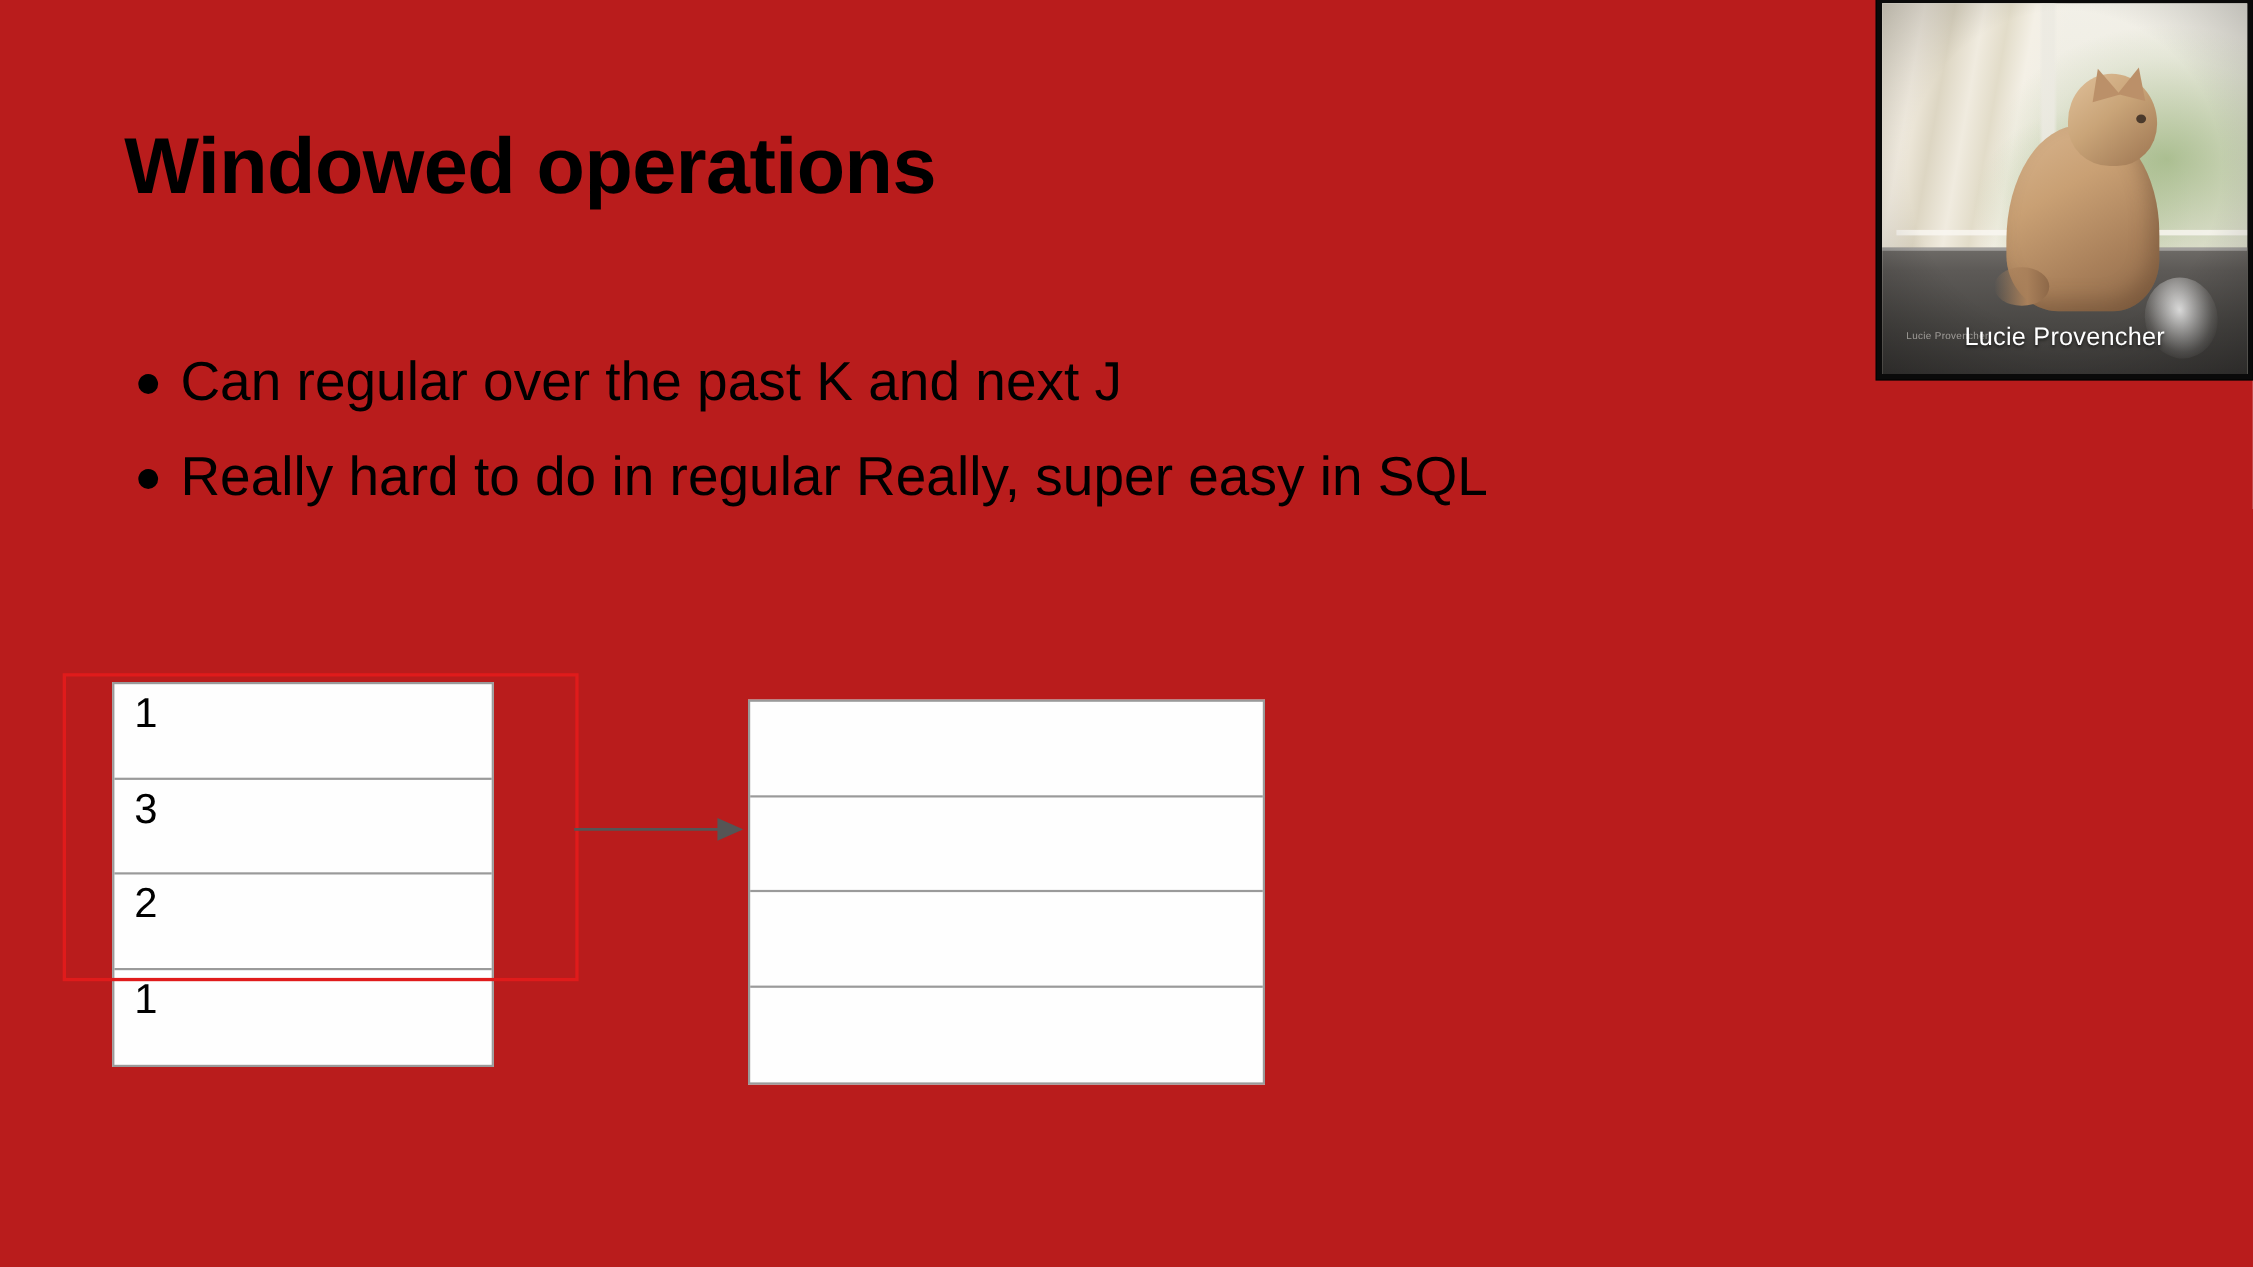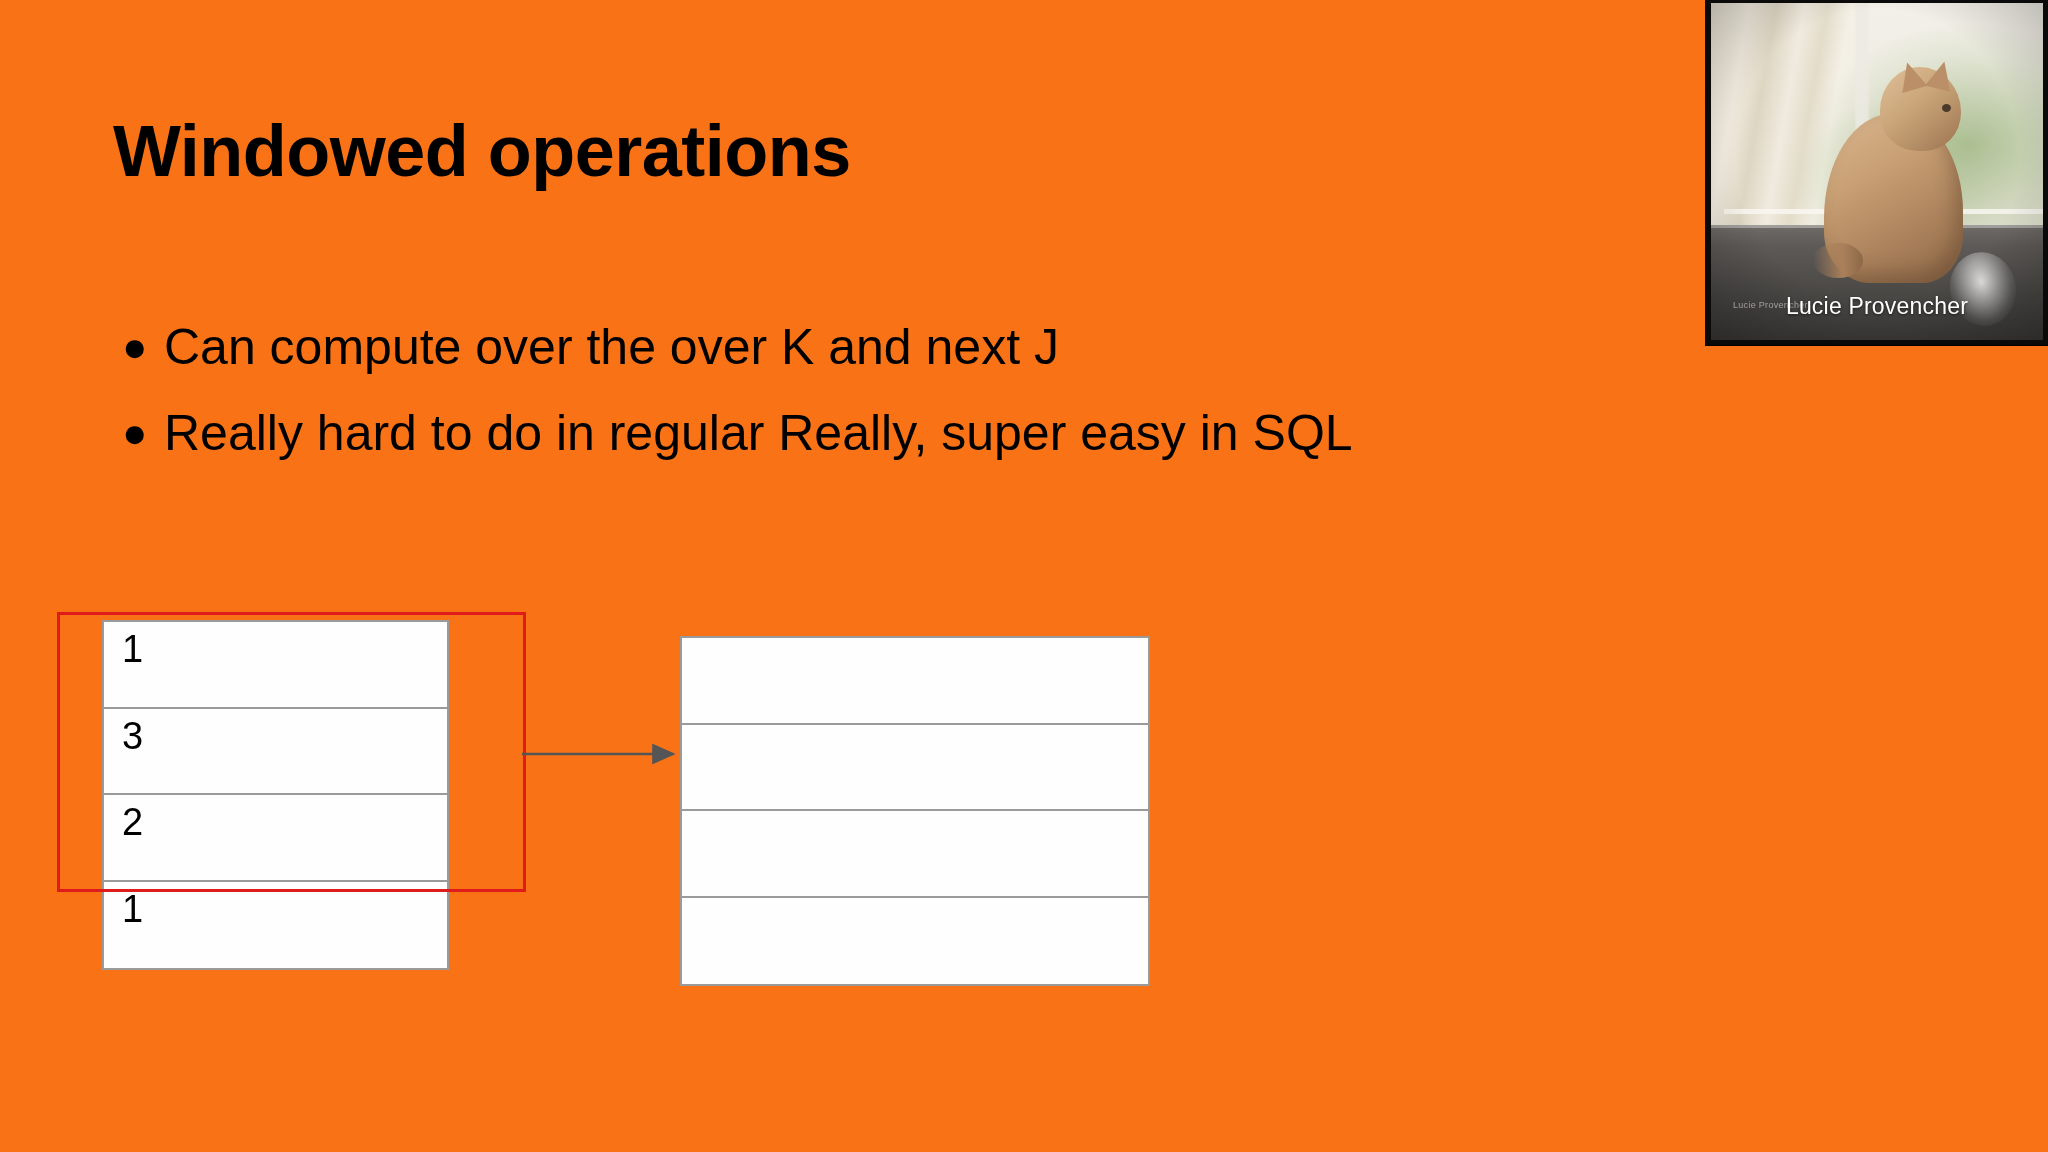--- a/index.html
+++ b/index.html
@@ -13,21 +13,21 @@
     position: relative;
     overflow: hidden;
     font-family: "Liberation Sans", sans-serif;
     -webkit-font-smoothing: antialiased;
   }
 
   
   #slide {
     position: absolute;
     inset: 0;
-    background: #f97316;
+    background: #b91c1c;
   }
 
   
   #slide-title {
     position: absolute;
     left: 113px;
     top: 115px;
     font-size: 72px;
     font-weight: 700;
     letter-spacing: -0.5px;
@@ -300,21 +300,21 @@
 <body>
 
 <div id="slide">
 
   <div id="slide-title">Windowed operations</div>
 
   <div id="bullet-list">
 
     <div class="bullet-row">
       <span class="bullet-marker">●</span>
-      <span class="bullet-text">Can compute over the over K and next J</span>
+      <span class="bullet-text">Can regular over the past K and next J</span>
     </div>
 
     <div class="bullet-row">
       <span class="bullet-marker">●</span>
       <span class="bullet-text">Really hard to do in regular Really, super easy in SQL</span>
     </div>
 
   </div>
 
   <div id="diagram">

